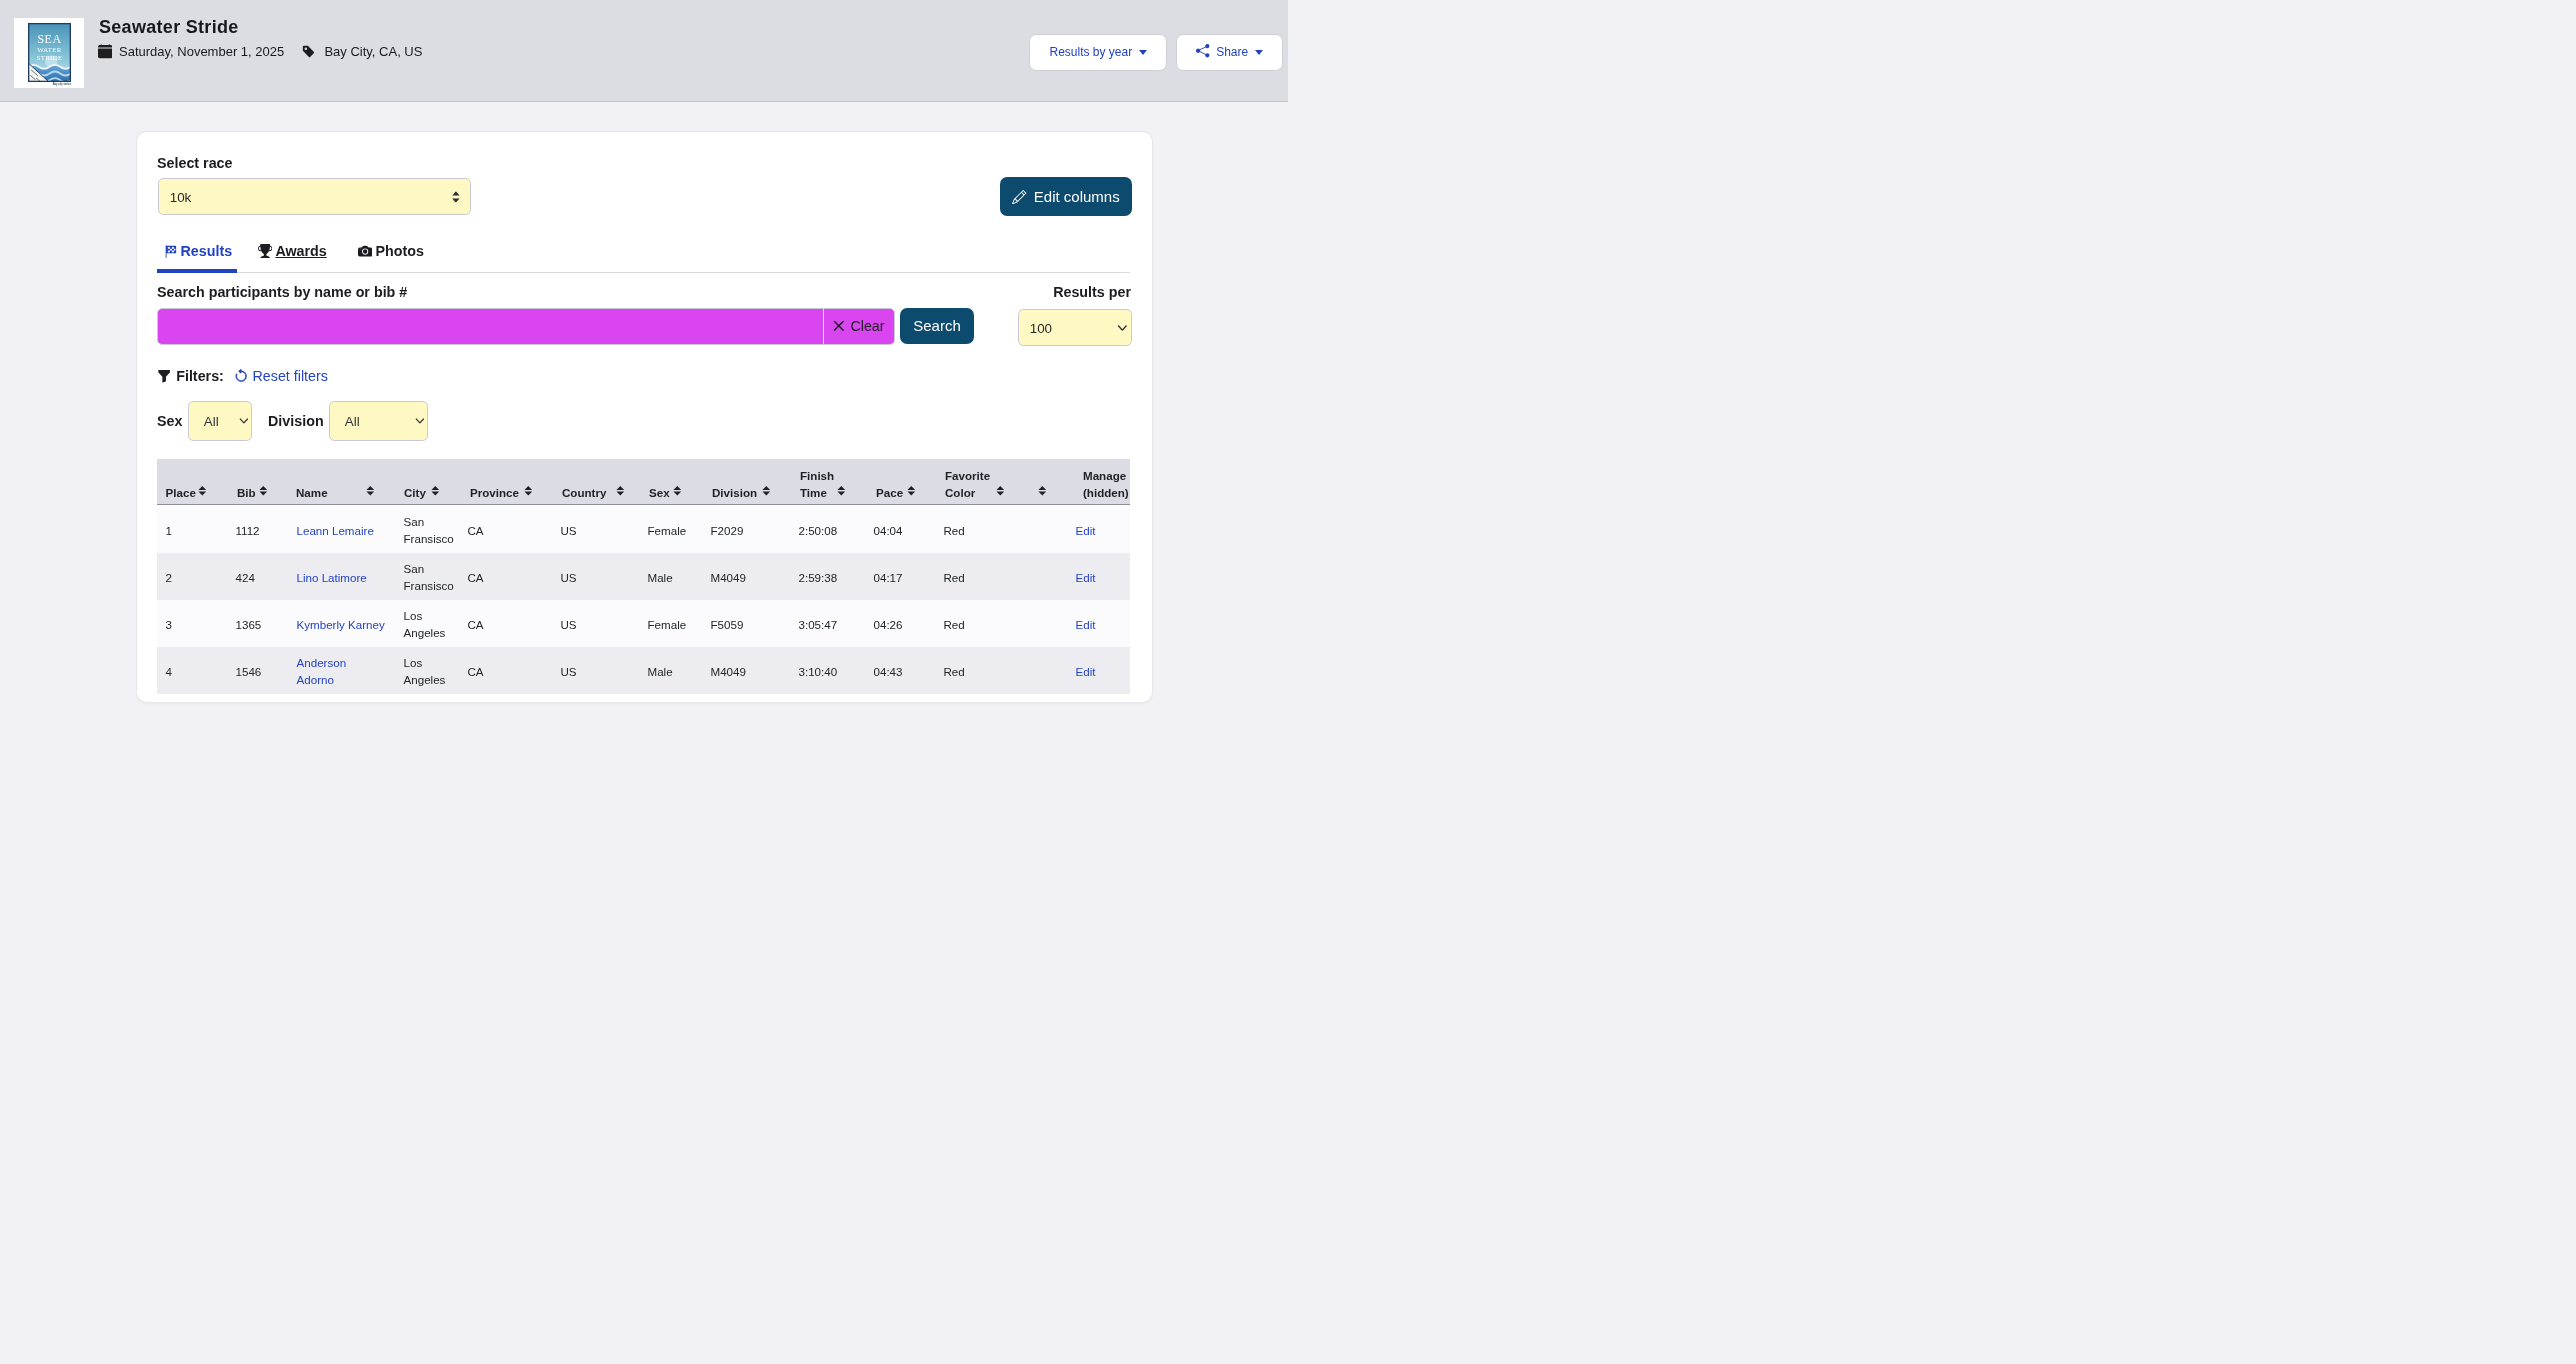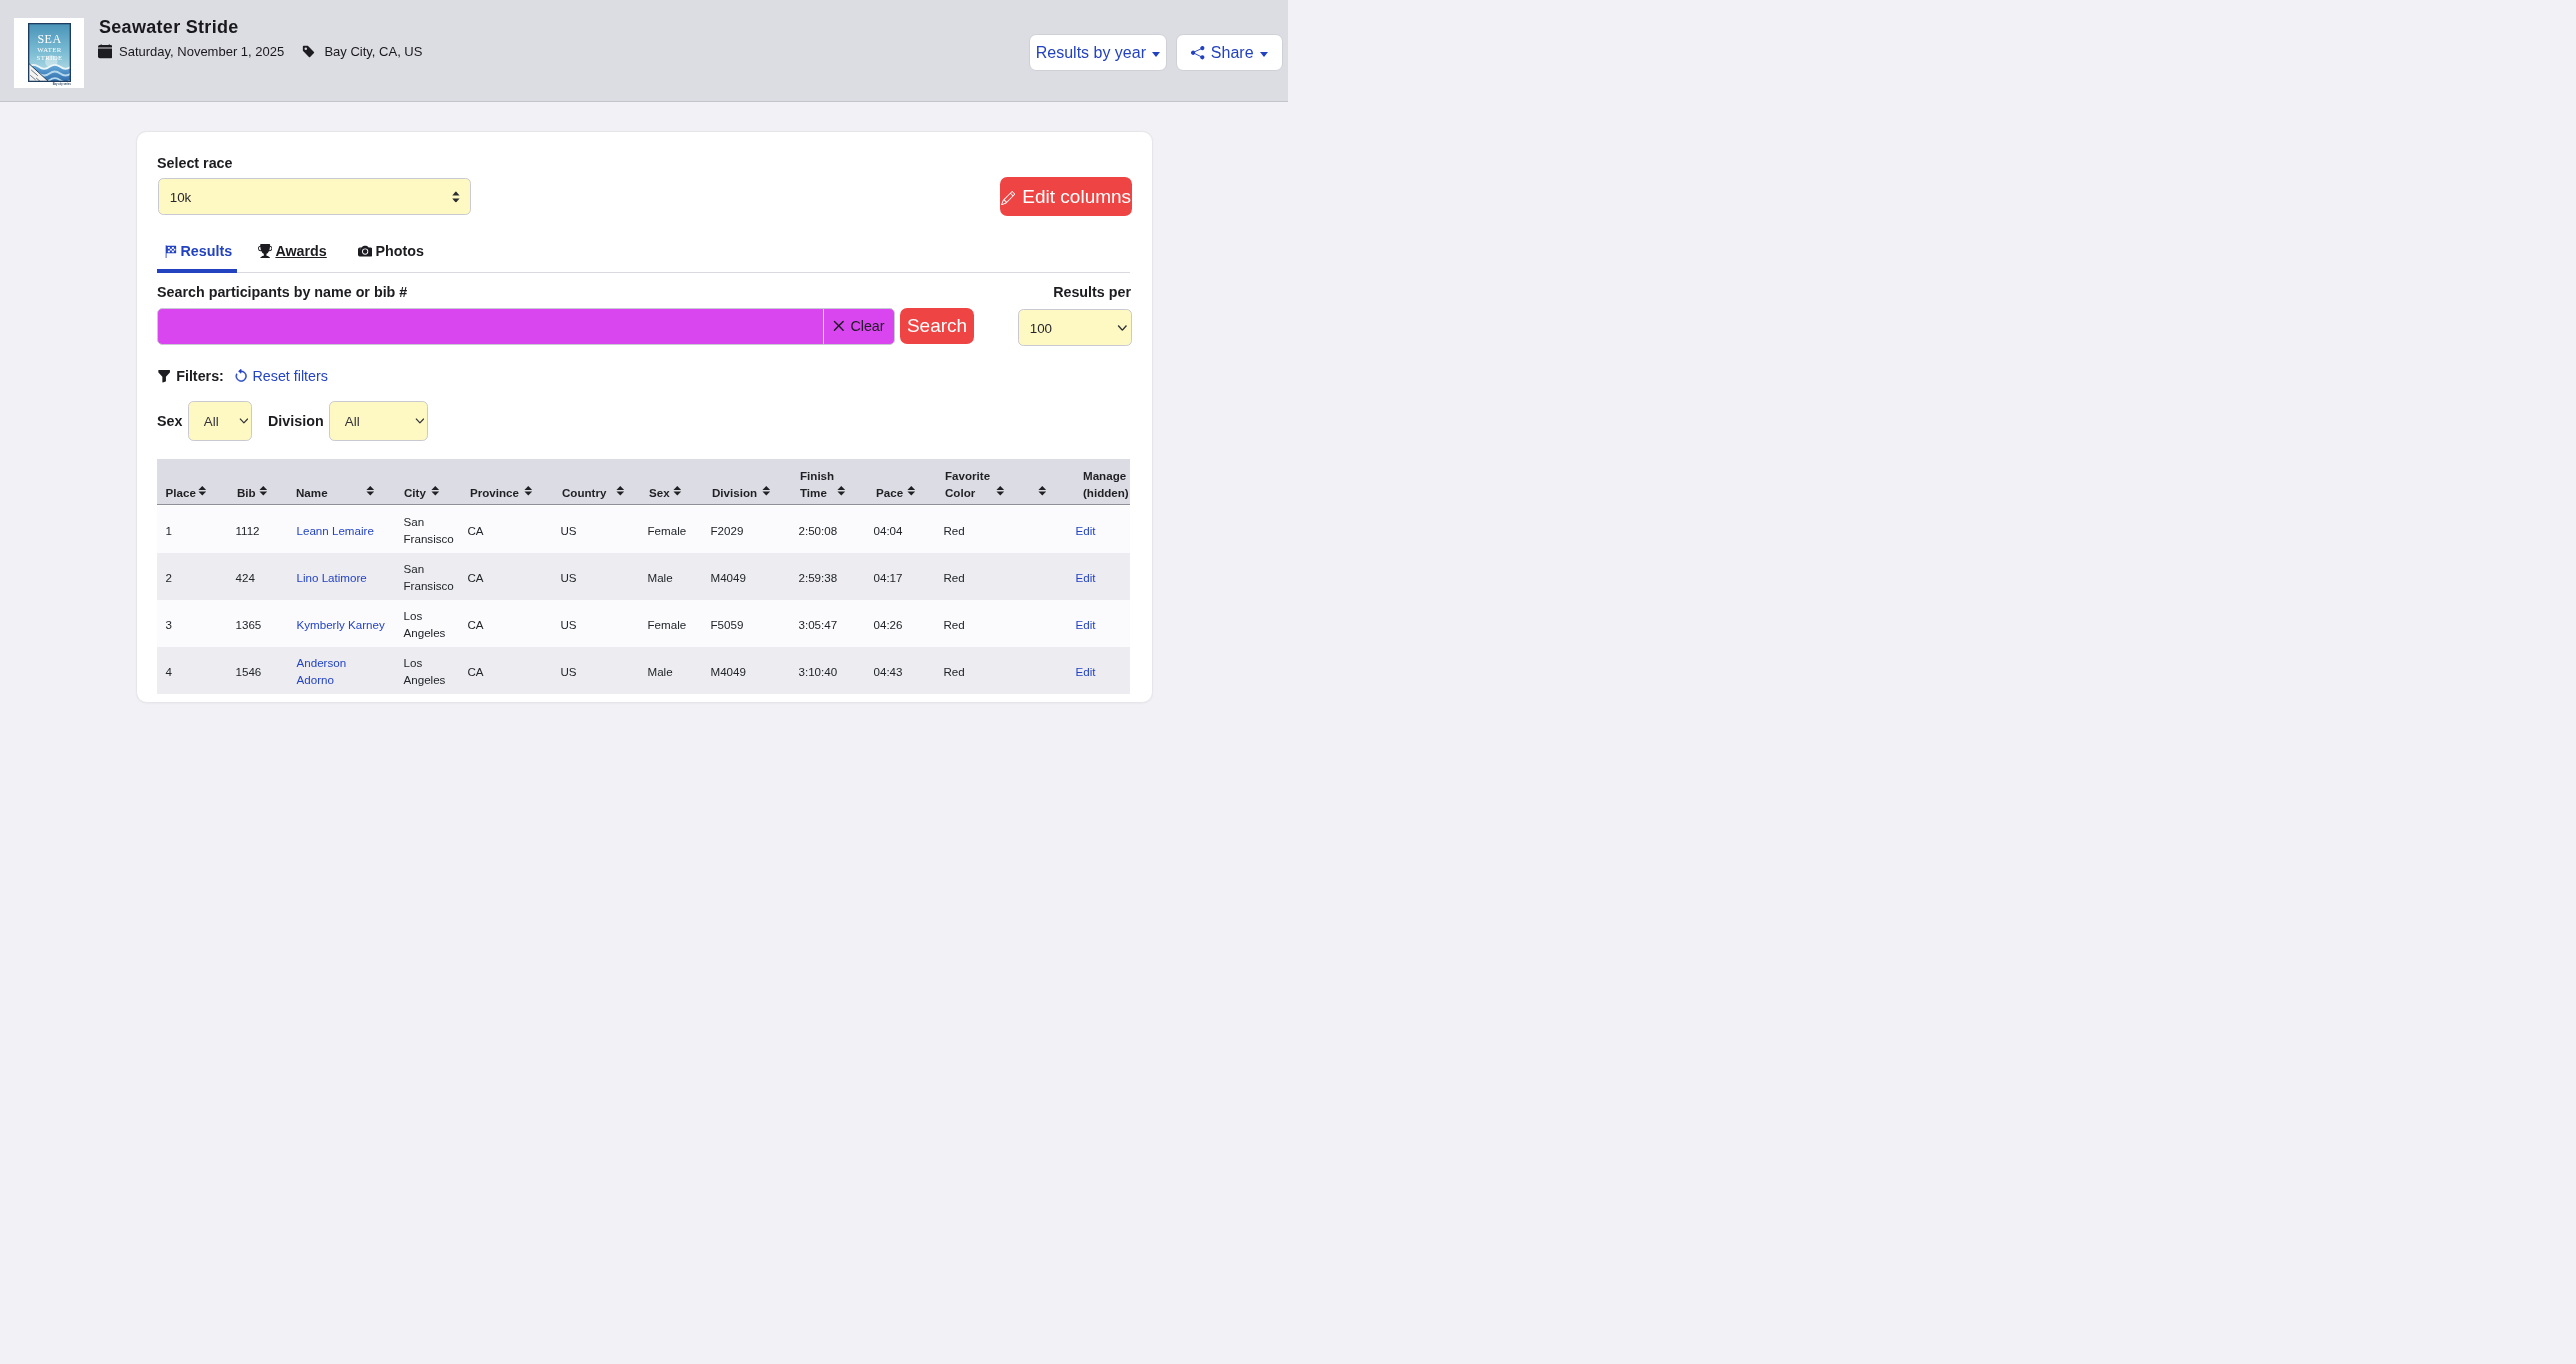--- a/index.html
+++ b/index.html
@@ -5,33 +5,33 @@
 * { margin:0; padding:0; box-sizing:border-box; }
 html,body { width:1288px; height:682px; background:#f2f2f6; font-family:"Liberation Sans", sans-serif; color:#1c1c21; overflow:hidden; }
 .abs { position:absolute; }
 
 #pagehead { position:absolute; left:0; top:0; width:1288px; height:102px; background:#dcdce3; border-bottom:0.9px solid #c3c3cb; }
 #logobox { position:absolute; left:14.3px; top:18px; width:70px; height:70px; background:#fff; }
 #title { position:absolute; left:99px; top:14.6px; font-size:18px; line-height:25px; font-weight:bold; letter-spacing:0.3px; color:#19191d; }
 #dateline { position:absolute; left:98px; top:41px; font-size:13px; line-height:21.5px; color:#19191d; }
 #dateline svg { vertical-align:-1.8px; }
 
-.topbtn { position:absolute; top:34px; height:37px; background:#fff; border:0.9px solid #cfcfd6; border-radius:7.2px; color:#2242c0; font-size:16px; line-height:35px; text-align:center; }
+.topbtn { position:absolute; top:34px; height:37px; background:#fff; border:0.9px solid #cfcfd6; border-radius:7.2px; color:#2242c0; font-size:12px; line-height:35px; text-align:center; }
 #btn-rby { left:1029px; width:138px; }
 #btn-share { left:1176px; width:107px; }
 .caret { display:inline-block; width:0; height:0; border-left:4.9px solid transparent; border-right:4.9px solid transparent; border-top:5.4px solid #2242c0; vertical-align:0.9px; margin-left:6.3px; }
 
 #card { position:absolute; left:136px; top:131px; width:1017px; height:572px; background:#fff; border:0.9px solid #e5e5ea; border-radius:10.7px; box-shadow:0 0.9px 1.8px rgba(20,20,40,.04); }
 .lbl { position:absolute; font-weight:bold; font-size:14.3px; line-height:21.5px; color:#1c1c21; }
 
 .sel { position:absolute; background:#fef9c3; border:0.9px solid #c9c9d3; border-radius:5.4px; font-size:13.4px; color:#33333b; }
 .sel .txt { position:absolute; left:10.7px; top:50%; transform:translateY(-50%); }
 .sel svg.chev { position:absolute; right:7.2px; top:50%; transform:translateY(-50%); }
 
-.bluebtn { position:absolute; background:#ef4444; color:#fff; border-radius:7.2px; text-align:center; font-size:19px; }
+.bluebtn { position:absolute; background:#0c4a6e; color:#fff; border-radius:7.2px; text-align:center; font-size:15px; }
 
 #tabline { position:absolute; left:157px; top:272px; width:973px; height:0.9px; background:#d9d9df; }
 .tab { position:absolute; top:241px; font-size:14.3px; line-height:21.5px; font-weight:bold; color:#1c1c21; }
 .tab svg { vertical-align:-2.2px; margin-right:3.1px; }
 #tab1 { color:#2242c0; }
 #tab1bar { position:absolute; left:157px; top:269px; width:80px; height:3.6px; background:#2242c0; }
 
 #searchbox { position:absolute; left:157px; top:308px; width:738px; height:37px; background:#d946ef; border:0.9px solid #c9c9d3; border-radius:5.4px; }
 #clearseg { position:absolute; right:0; top:0; width:71px; height:35px; border-left:0.9px solid #ebebef; font-size:14.3px; line-height:35px; text-align:center; color:#1c1c21; }
 #searchbtn { left:900px; top:308px; width:74px; height:36px; line-height:36px; }

